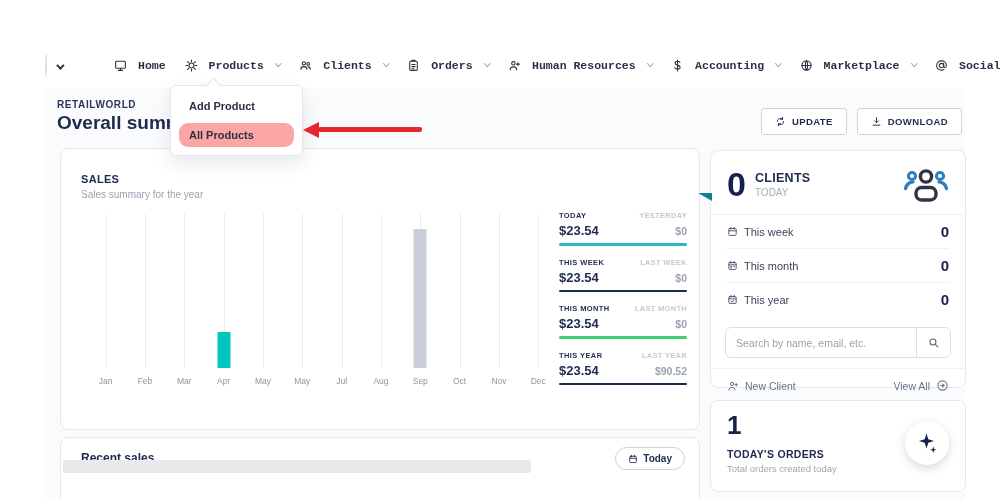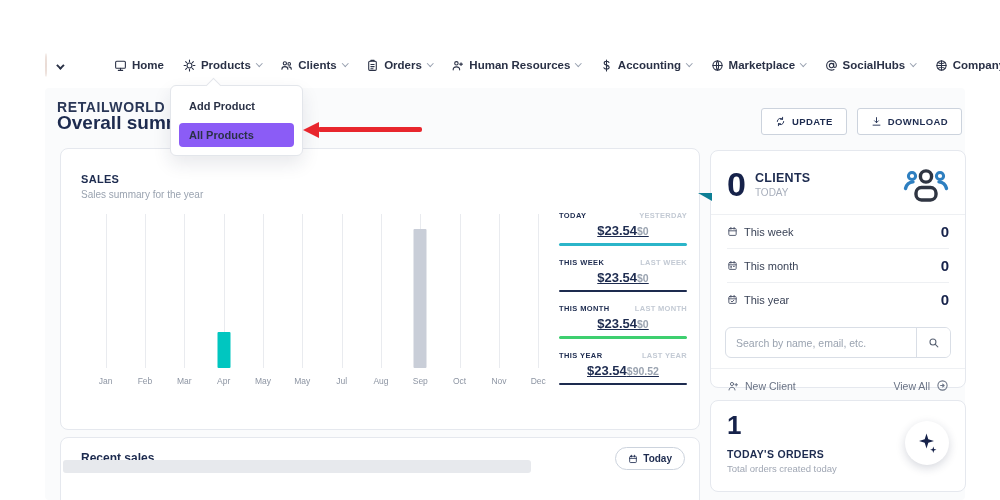--- a/index.html
+++ b/index.html
@@ -11,39 +11,39 @@
   svg { display:block; }
   .stroke-ic { fill:none; stroke:currentColor; stroke-width:2; stroke-linecap:round; stroke-linejoin:round; }
 
   
   .topnav { position:absolute; left:45px; top:46px; width:920px; height:38px; display:flex; align-items:center; }
   .logo-circle { width:24px; height:24px; border-radius:50%; background:#f7ece8; border:1px solid #eadcd6;
     display:flex; align-items:center; justify-content:center; font-size:5px; color:#cf9d94; overflow:hidden; }
   .ws-chevron { margin-left:9px; }
   .chev { width:6px; height:6px; border-right:2px solid #2a3146; border-bottom:2px solid #2a3146; transform:rotate(45deg) translateY(-2px); display:inline-block; }
   .menu { display:flex; align-items:center; gap:19px; margin-left:52px; }
-  .menu-item { display:flex; align-items:center; gap:5px; font-size:11.5px; font-weight:700; color:#2a3146; cursor:pointer; white-space:nowrap; }
+  .menu-item { display:flex; align-items:center; gap:11px; font-size:11.5px; font-weight:700; color:#2a3146; cursor:pointer; white-space:nowrap;font-family:Liberation Mono, monospace; }
   .menu-item .mi { color:#2a3146; }
   .mini-chev { width:4.5px; height:4.5px; border-right:1.5px solid #98a0b0; border-bottom:1.5px solid #98a0b0; transform:rotate(45deg); display:inline-block; margin-left:1px; margin-top:-3px; }
 
   
   .content-bg { position:absolute; left:45px; top:88px; width:920px; height:412px; background:#fafbfc; border-radius:4px; }
-  .eyebrow { position:absolute; left:57px; top:99px; font-size:14px; font-weight:800; letter-spacing:.6px; color:#2a3757; }
+  .eyebrow { position:absolute; left:57px; top:99px; font-size:10px; font-weight:800; letter-spacing:.6px; color:#2a3757; }
   .page-title { position:absolute; left:57px; top:112px; font-size:19px; font-weight:800; color:#1d2b4f; }
   .actions { position:absolute; right:38px; top:108px; display:flex; gap:10px; }
   .btn-outline { display:flex; align-items:center; gap:6px; background:#ffffff; border:1px solid #ccd3dd; border-radius:3px;
     padding:7px 13px; font-size:9.5px; font-weight:800; letter-spacing:.4px; color:#1d2b4f; cursor:pointer; }
 
   
   .dropdown { position:absolute; left:170px; top:85px; width:133px; background:#ffffff; border:1px solid #e3e6eb;
     border-radius:6px; box-shadow:0 8px 18px rgba(30,40,70,.10); padding:8px; z-index:40; }
   .dropdown::before { content:""; position:absolute; top:-6px; left:37px; width:10px; height:10px; background:#fff;
     border-left:1px solid #e3e6eb; border-top:1px solid #e3e6eb; transform:rotate(45deg); }
   .dd-item { padding:6px 10px; font-size:11px; font-weight:700; color:#2a3146; border-radius:4px; cursor:pointer; }
-  .dd-item.hl { background:#8b5cf6; margin-top:5px; }
+  .dd-item.hl { background:#fca5a5; margin-top:5px;border-radius:9px; }
 
   
   .arrow-line { position:absolute; left:318px; top:127px; width:104px; height:5px; background:#e8262d; border-radius:2px; z-index:50; }
   .arrow-head { position:absolute; left:303px; top:121.5px; width:0; height:0; border-top:8px solid transparent;
     border-bottom:8px solid transparent; border-right:16px solid #e8262d; z-index:50; }
 
   
   .card { position:absolute; background:#ffffff; border:1px solid #e5e8ee; border-radius:8px; }
   .sales-card { left:60px; top:148px; width:640px; height:282px; }
   .card-title { font-size:11px; font-weight:800; color:#1d2b4f; letter-spacing:.3px; }
@@ -59,21 +59,21 @@
   .chart-col { flex:1; position:relative; }
   .gridline { position:absolute; left:50%; top:0; bottom:18px; width:1px; background:#e9ebef; }
   .bar { position:absolute; bottom:18px; left:50%; transform:translateX(-50%); width:13px; border-radius:1px; }
   .chart-label { position:absolute; bottom:0; width:100%; text-align:center; font-size:8.5px; color:#8d95a3; }
 
   .stats-col { position:absolute; left:498px; top:62px; width:128px; }
   .stat-row { margin-bottom:12px; }
   .stat-labels { display:flex; justify-content:space-between; align-items:baseline; }
   .stat-l { font-size:7.5px; font-weight:800; letter-spacing:.4px; color:#1d2b4f; }
   .stat-r { font-size:7.5px; font-weight:700; letter-spacing:.3px; color:#c3cad4; }
-  .stat-values { display:flex; justify-content:center; align-items:baseline; margin-top:3px;text-decoration:underline; }
+  .stat-values { display:flex; justify-content:space-between; align-items:baseline; margin-top:3px; }
   .stat-v { font-size:13px; font-weight:800; color:#1d2b4f; }
   .stat-cv { font-size:10.5px; font-weight:600; color:#9aa3b0; }
   .stat-underline { height:2.5px; border-radius:2px; margin-top:5px; }
 
   
   .clients-card { left:710px; top:150px; width:256px; height:238px; }
   .cc-head { display:flex; align-items:center; padding:13px 16px 10px; }
   .cc-count { font-size:34px; font-weight:800; color:#16224a; line-height:1; }
   .cc-tt { margin-left:9px; }
   .cc-title { font-size:12.5px; font-weight:800; color:#1d2b4f; letter-spacing:.3px; }

